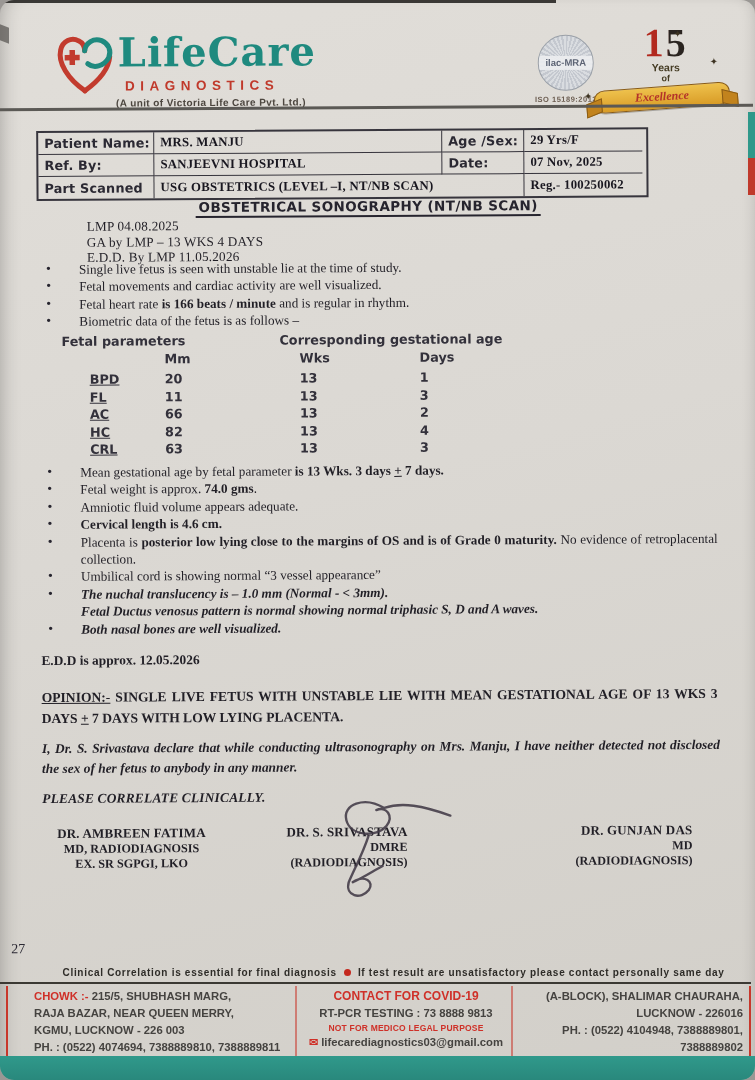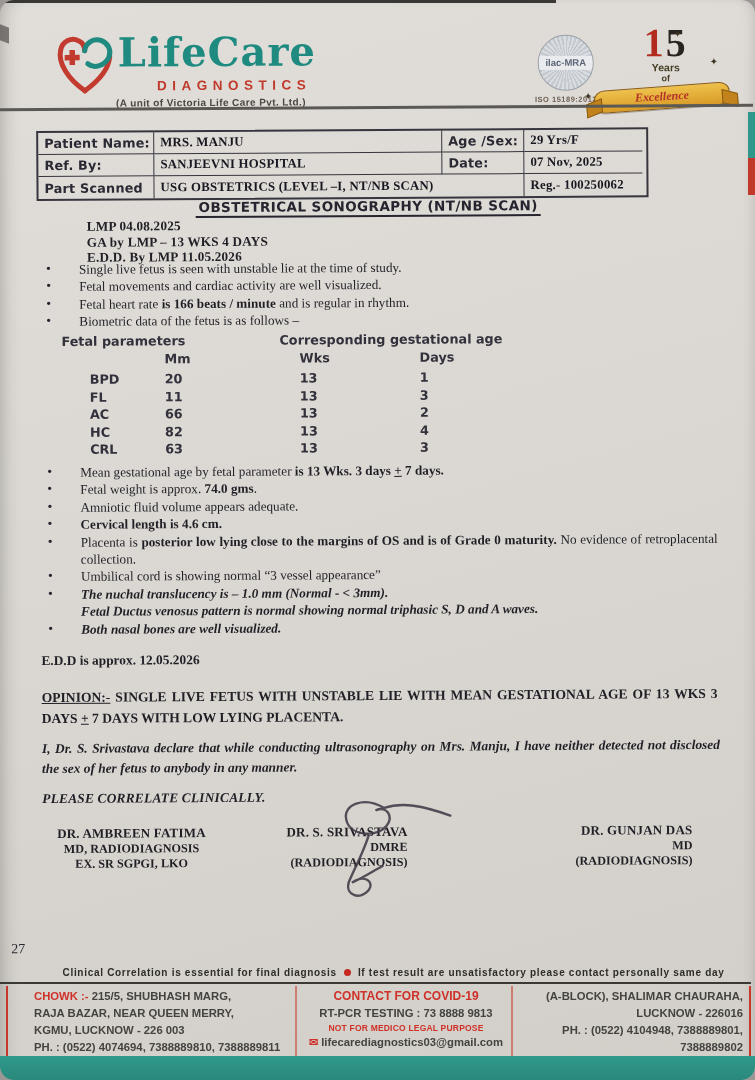--- a/index.html
+++ b/index.html
@@ -13,21 +13,21 @@
   .abs { position:absolute; }
 
   
   .top-line { position:absolute; left:0; top:0; width:556px; height:3px; background:#1d1c1a; opacity:.85; }
   .corner-mark { position:absolute; left:0; top:26px; width:9px; height:16px; background:#4a4744; transform:skewY(22deg); opacity:.65; }
   .strip-teal { position:absolute; right:0; top:112px; width:7px; height:46px; background:#2f988a; }
   .strip-red  { position:absolute; right:0; top:158px; width:7px; height:37px; background:#c0392b; }
 
   
   .brand-name { left:120px; top:28px; font-family:"DejaVu Serif",serif; font-weight:700; font-size:40px; line-height:46px; color:#1f8a7f; letter-spacing:1px; }
-  .brand-sub  { left:127px; top:77px; font-family:"Liberation Sans",sans-serif; font-weight:700; font-size:13.5px; letter-spacing:5.5px; color:#c0392b;margin-left:32px; }
+  .brand-sub  { left:127px; top:77px; font-family:"Liberation Sans",sans-serif; font-weight:700; font-size:13.5px; letter-spacing:5.5px; color:#c0392b; }
   .brand-unit { left:118px; top:96px; font-family:"Liberation Sans",sans-serif; font-weight:700; font-size:10px; letter-spacing:.4px; color:#4c463f; }
   .ilac { left:530px; top:36px; width:76px; text-align:center; }
   .ilac-circle { width:54px; height:54px; margin:0 auto; border-radius:50%; border:1px solid #9aa0a8; position:relative; overflow:hidden;
     background:repeating-conic-gradient(from 0deg,#c4c8cf 0 5deg,#d9dce0 5deg 10deg); }
   .ilac-band { position:absolute; left:0; right:0; top:20px; height:14px; background:rgba(236,237,239,.9);
     font-family:"Liberation Sans",sans-serif; font-weight:700; font-size:9.5px; color:#5c6374; line-height:14px; }
   .iso { margin-top:4px; font-family:"Liberation Sans",sans-serif; font-weight:700; font-size:7.5px; color:#6b5c50; letter-spacing:.5px; }
   .years { left:612px; top:26px; width:112px; text-align:center; }
   .y15 { display:inline-block; font-family:"Liberation Serif",serif; font-weight:700; font-size:40px; line-height:38px; letter-spacing:2px;
     background:linear-gradient(90deg,#b2291e 46%,#2a2420 58%); -webkit-background-clip:text; background-clip:text; color:transparent; }
@@ -52,36 +52,36 @@
   .hand { font-family:"DejaVu Sans",sans-serif; font-weight:700; color:#2b2933; }
   .lbl { font-size:12.8px; letter-spacing:.2px; }
   .val { font-family:"Liberation Serif",serif; font-weight:700; font-size:12.8px; letter-spacing:.25px; color:#191720; }
 
   
   .title { left:0; right:0; top:197px; text-align:center; transform:translateX(-8px); }
   .title span { display:inline-block; font-family:"DejaVu Sans",sans-serif; font-weight:700; font-size:13.5px; letter-spacing:.4px;
     color:#26242e; border-bottom:2.5px solid #26242e; padding:0 3px 1px; }
 
   
-  .lmp { left:88px; top:217px; font-weight:700; font-size:13.2px; line-height:15.6px; letter-spacing:.2px; }
+  .lmp { left:88px; top:217px; font-weight:400; font-size:13.2px; line-height:15.6px; letter-spacing:.2px; }
   .blist { left:45px; width:672px; font-size:13.2px; line-height:17.4px; text-align:justify; }
   .blist-top { top:259px; } .blist-bottom { top:462px; }
   .li { position:relative; padding-left:35px; }
   .li::before { content:"•"; position:absolute; left:2px; top:-1px; font-size:14px; color:#26242e; }
   .li.nobullet::before { content:""; }
   .seg-b { font-weight:700; } .seg-i { font-style:italic; } .seg-u { text-decoration:underline; }
 
   
   .ftable { left:0; top:332px; width:700px; font-family:"DejaVu Sans",sans-serif; font-weight:700; font-size:12.8px; color:#33313b; }
   .fhead { padding-left:62px; } .fhead .h1 { display:inline-block; width:218px; }
   .fsub { padding-left:165px; margin-top:3px; }
   .fsub .s1 { display:inline-block; width:135px; } .fsub .s2 { display:inline-block; width:120px; }
   .frows { margin-top:4px; }
   .frow { padding-left:90px; line-height:17.6px; }
-  .frow .c1 { display:inline-block; width:75px; } .frow .c2 { display:inline-block; width:135px; } .frow .c3 { display:inline-block; width:120px; }
+  .frow .c1 { display:inline-block; width:75px;text-decoration:underline; } .frow .c2 { display:inline-block; width:135px; } .frow .c3 { display:inline-block; width:120px; }
 
   .edd { left:40px; top:651px; font-size:13.4px; }
   .opinion { left:40px; top:686px; width:676px; font-size:13.6px; line-height:20.5px; text-align:justify; }
   .declaration { left:40px; top:737px; width:678px; font-size:13.4px; line-height:20px; text-align:justify; }
   .correlate { left:40px; top:789px; font-size:13.4px; letter-spacing:.2px; }
 
   
   .doc { top:824px; font-weight:700; }
   .doc .dname { font-size:13px; line-height:15.5px; letter-spacing:.2px; }
   .doc .dline { font-size:12.2px; line-height:15.5px; }

